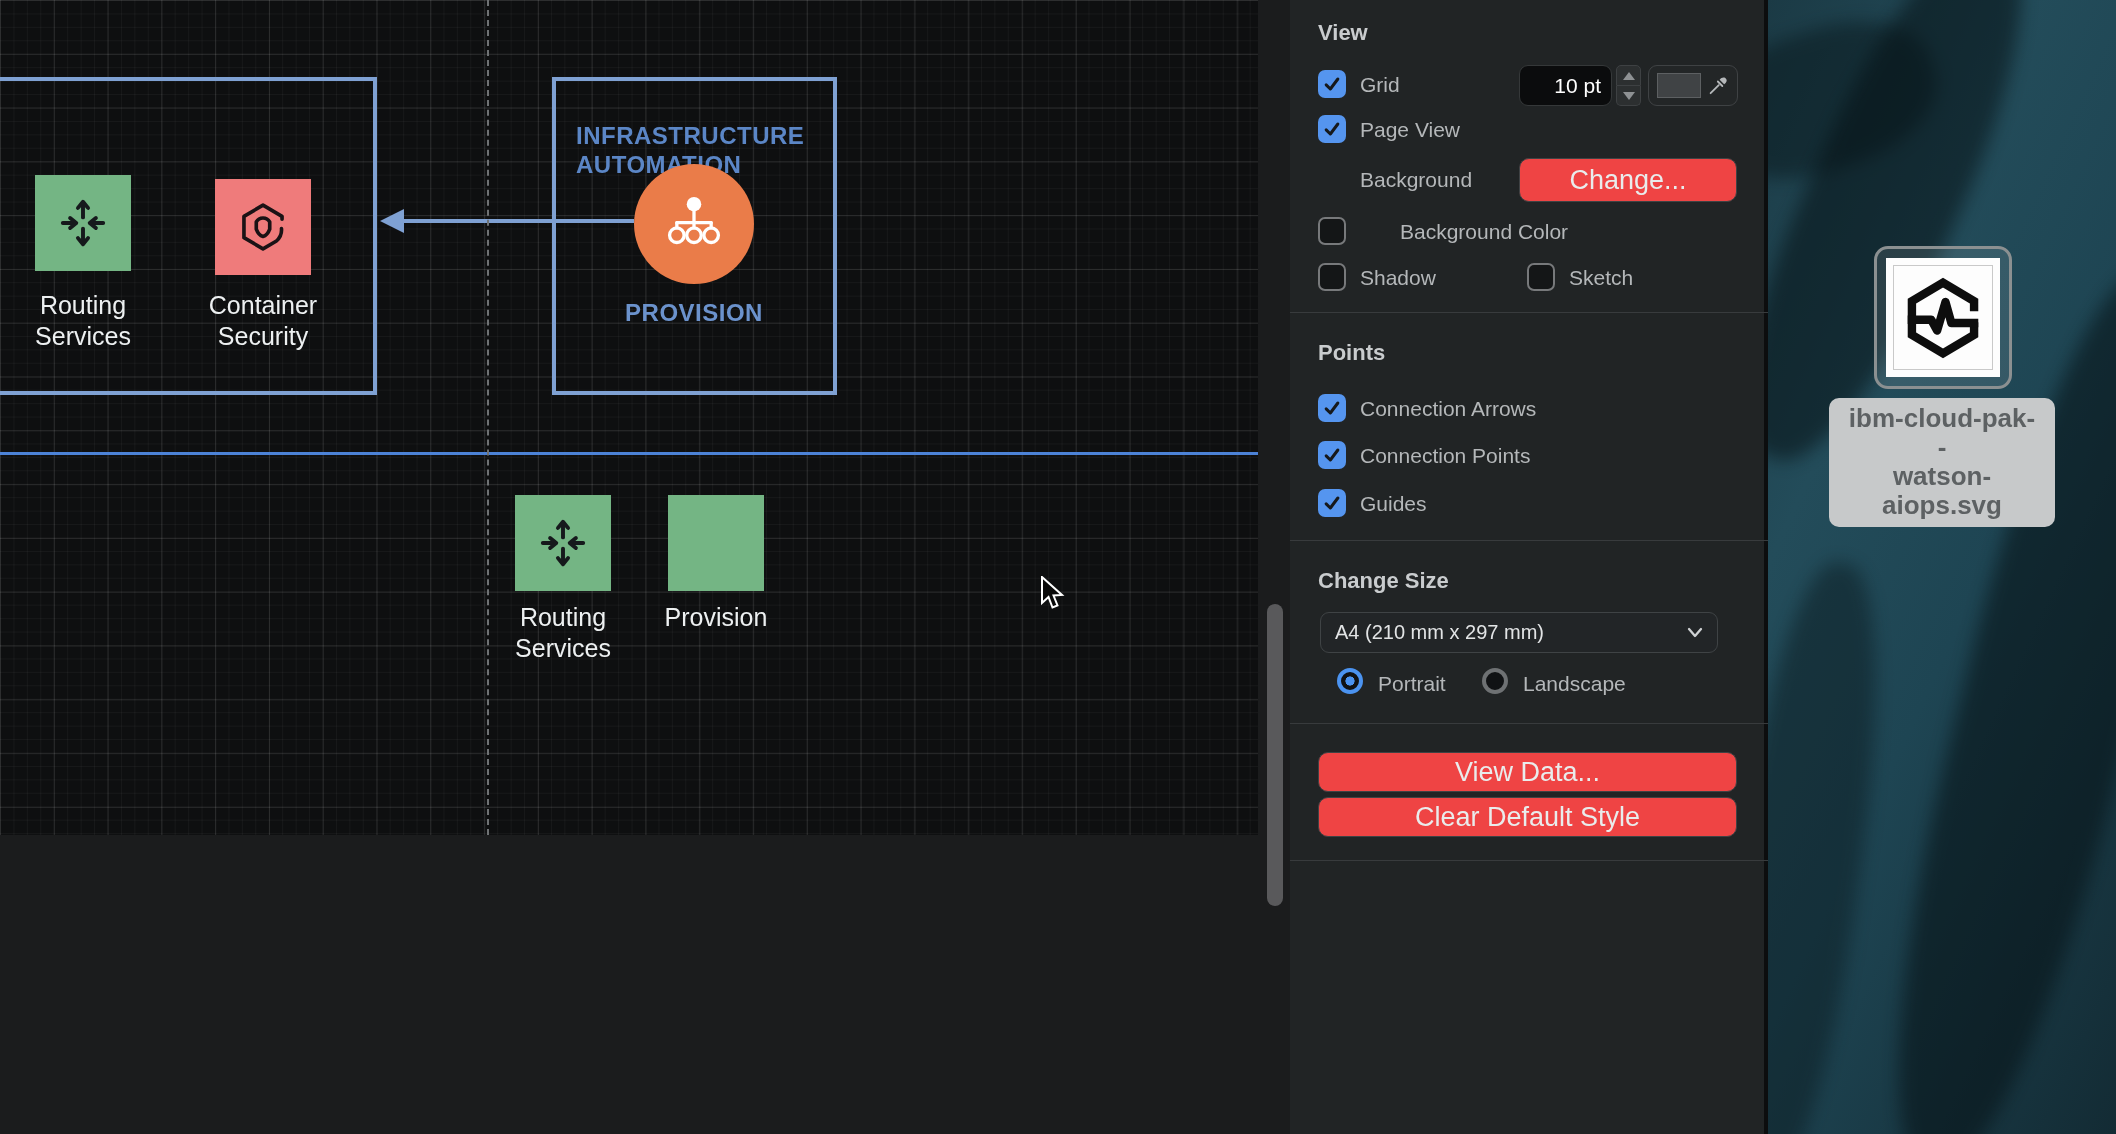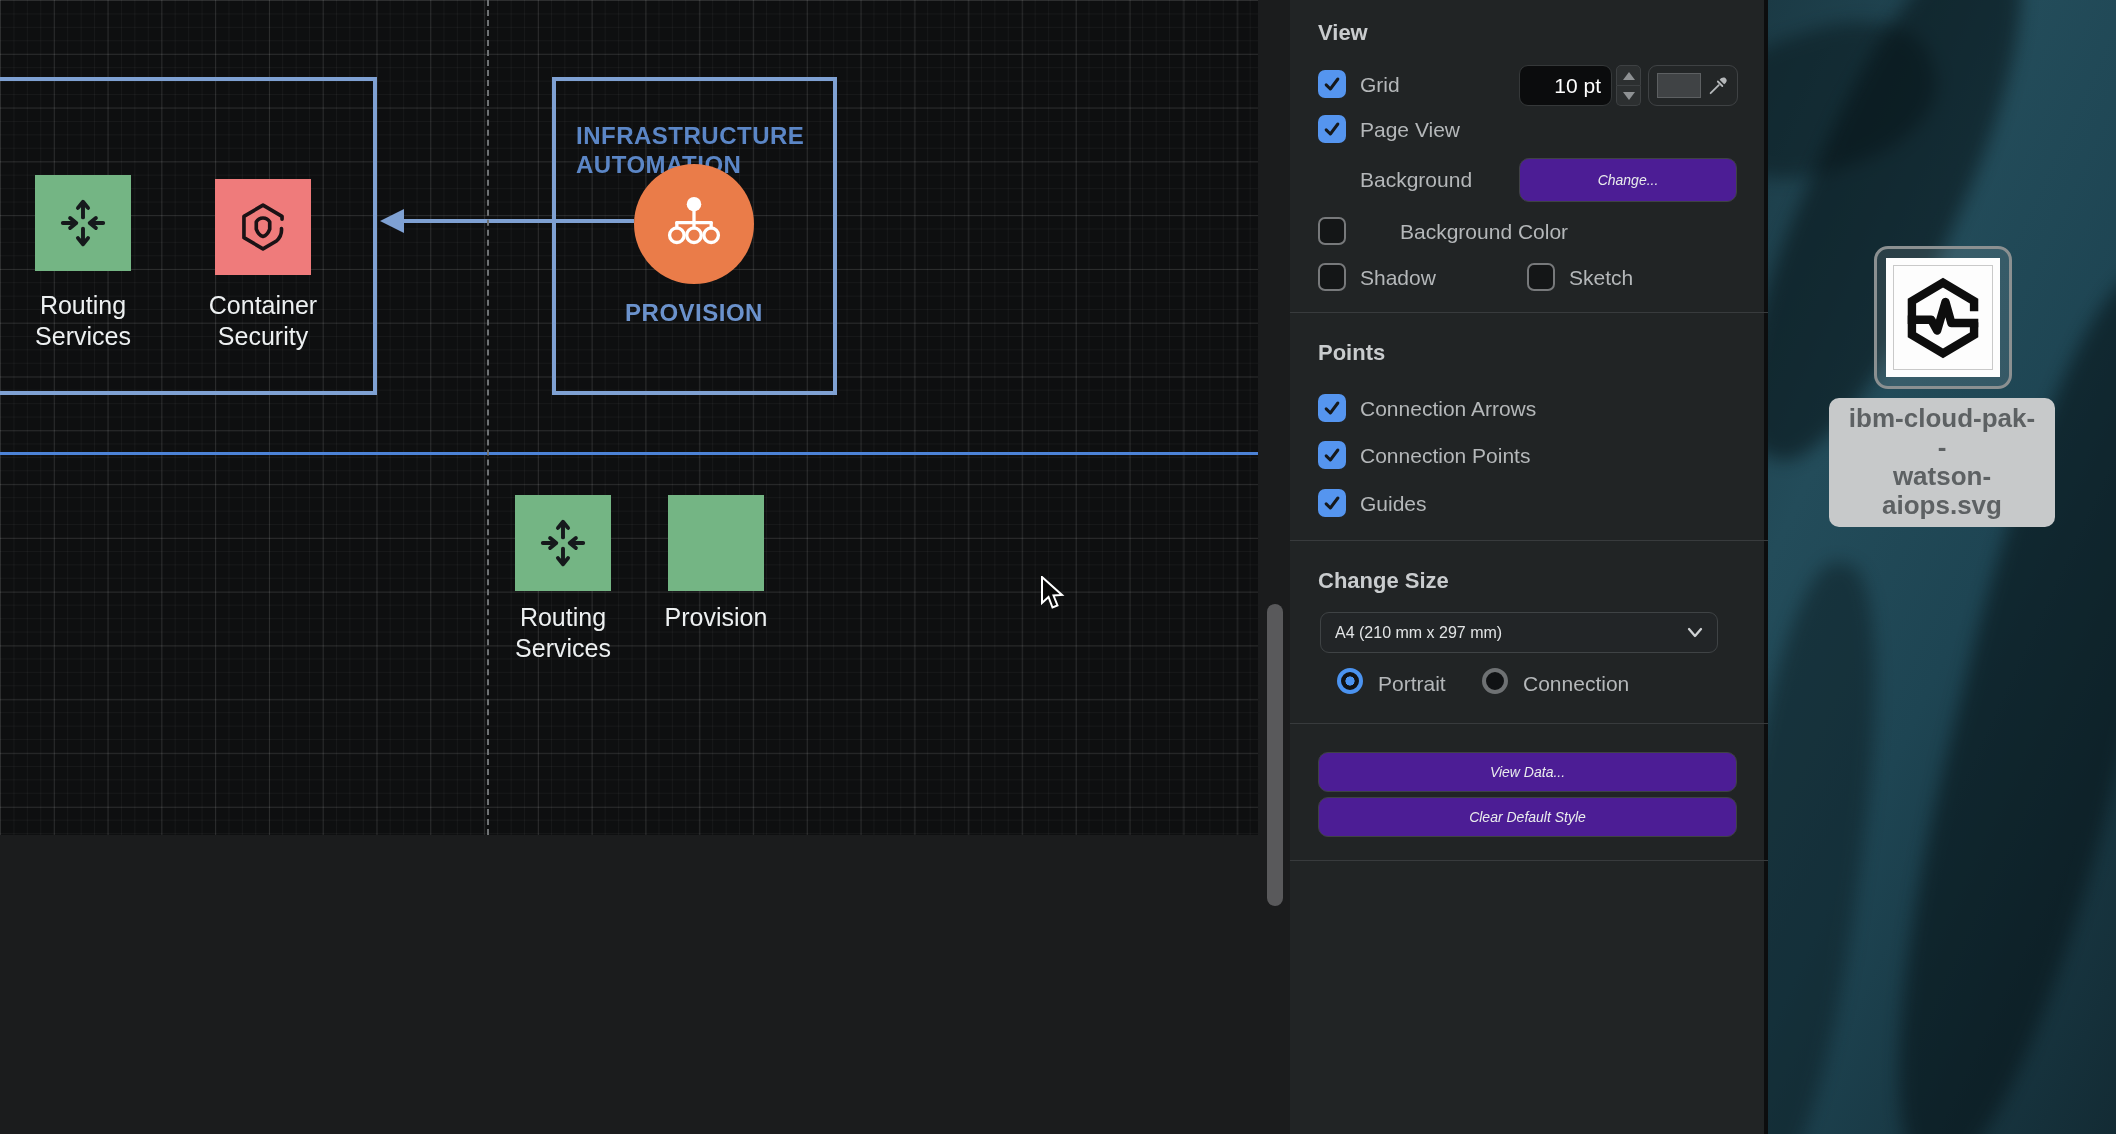--- a/index.html
+++ b/index.html
@@ -36,36 +36,36 @@
   #vscrollbar { position:absolute; left:1267px; top:604px; width:16px; height:302px; background:#59595b; border-radius:8px; }
 
   
   #panel { position:absolute; left:1290px; top:0; width:478px; height:1134px; background:#212425; border-right:4px solid #0c0d0e; }
   .section-header { position:absolute; left:28px; font-weight:bold; font-size:22px; color:#c9ccce; }
   .plabel { position:absolute; font-size:21px; color:#b4b7b9; white-space:nowrap; }
   .divider { position:absolute; left:0; width:478px; height:1px; background:#383b3d; }
   .checkbox { position:absolute; width:28px; height:28px; border-radius:7px; }
   .checkbox.checked { background:#5595ef; display:flex; align-items:center; justify-content:center; }
   .checkbox.unchecked { background:#141617; border:2.5px solid #77797b; }
-  .panel-btn { position:absolute; background:#4c1d95; border:1.5px solid #3f4244; border-radius:10px;
-    color:#e9ecec; font-size:14px; display:flex; align-items:center; justify-content:center; cursor:default;font-style:italic; }
+  .panel-btn { position:absolute; background:#ef4444; border:1.5px solid #3f4244; border-radius:10px;
+    color:#e9ecec; font-size:27px; display:flex; align-items:center; justify-content:center; cursor:default; }
   #grid-size-input { position:absolute; left:229px; top:65px; width:93px; height:41px; background:#0b0c0d;
     border:1px solid #353839; border-radius:9px; color:#ffffff; font-size:21px; display:flex; align-items:center; justify-content:flex-end; padding-right:10px; }
   #grid-stepper { position:absolute; left:326px; top:65px; width:25px; height:41px; display:flex; flex-direction:column; }
   .step-btn { flex:1; background:#2c2f30; border:1px solid #3e4143; display:flex; align-items:center; justify-content:center; }
   .step-btn.up { border-radius:5px 5px 0 0; }
   .step-btn.down { border-radius:0 0 5px 5px; border-top:none; }
   #grid-color-btn { position:absolute; left:358px; top:65px; width:90px; height:41px; background:#232627;
     border:1.5px solid #3f4244; border-radius:9px; display:flex; align-items:center; padding:0 8px; gap:6px; }
   #grid-color-swatch { width:45px; height:25px; background:#404345; border:1px solid #5d6062; }
   .radio { position:absolute; width:26px; height:26px; border-radius:50%; }
   .radio.selected { border:4px solid #4b93f0; background:radial-gradient(circle, #4b93f0 0 34%, #101214 38%); }
   .radio.unselected { border:4px solid #6e7173; background:#101214; }
   #paper-dropdown { position:absolute; left:30px; top:612px; width:398px; height:41px; background:#222527;
-    border:1.5px solid #3f4345; border-radius:9px; color:#e2e4e5; font-size:16px;
+    border:1.5px solid #3f4345; border-radius:9px; color:#e2e4e5; font-size:20px;
     display:flex; align-items:center; padding:0 14px; justify-content:space-between; }
 
   
   #desktop { position:absolute; left:1768px; top:0; width:348px; height:1134px; overflow:hidden;
     background:linear-gradient(115deg,#1b3a45 0%, #234c5a 30%, #1e4553 55%, #132b34 100%); }
   .kelp { position:absolute; background:rgba(6,17,20,0.55); filter:blur(9px); border-radius:45%; }
   #kelp1 { left:40px; top:-80px; width:150px; height:560px; transform:rotate(24deg); }
   #kelp2 { left:190px; top:260px; width:170px; height:920px; transform:rotate(14deg); }
   #kelp3 { left:-60px; top:30px; width:230px; height:140px; transform:rotate(-18deg); background:rgba(8,22,26,0.5); }
   #kelp4 { left:-30px; top:560px; width:120px; height:640px; transform:rotate(8deg); background:rgba(9,23,27,0.45); }
@@ -264,21 +264,21 @@
     <div class="section-header" style="top:568px;">Change Size</div>
     <div id="paper-dropdown">
       <span>A4 (210 mm x 297 mm)</span>
       <svg width="16" height="11" viewBox="0 0 16 11">
         <path d="M2,2 L8,9 L14,2" stroke="#cfd2d4" stroke-width="2.3" fill="none" stroke-linecap="round" stroke-linejoin="round"></path>
       </svg>
     </div>
     <div class="radio selected" style="left:47px; top:668px;"></div>
     <div class="plabel" style="left:88px; top:672px;">Portrait</div>
     <div class="radio unselected" style="left:192px; top:668px;"></div>
-    <div class="plabel" style="left:233px; top:672px;">Connection</div>
+    <div class="plabel" style="left:233px; top:672px;">Landscape</div>
 
     <div class="divider" style="top:723px;"></div>
 
     <div class="panel-btn" style="left:28px; top:752px; width:419px; height:40px;">View Data...</div>
     <div class="panel-btn" style="left:28px; top:797px; width:419px; height:40px;">Clear Default Style</div>
 
     <div class="divider" style="top:860px;"></div>
   </div>
 
   <div id="desktop">

